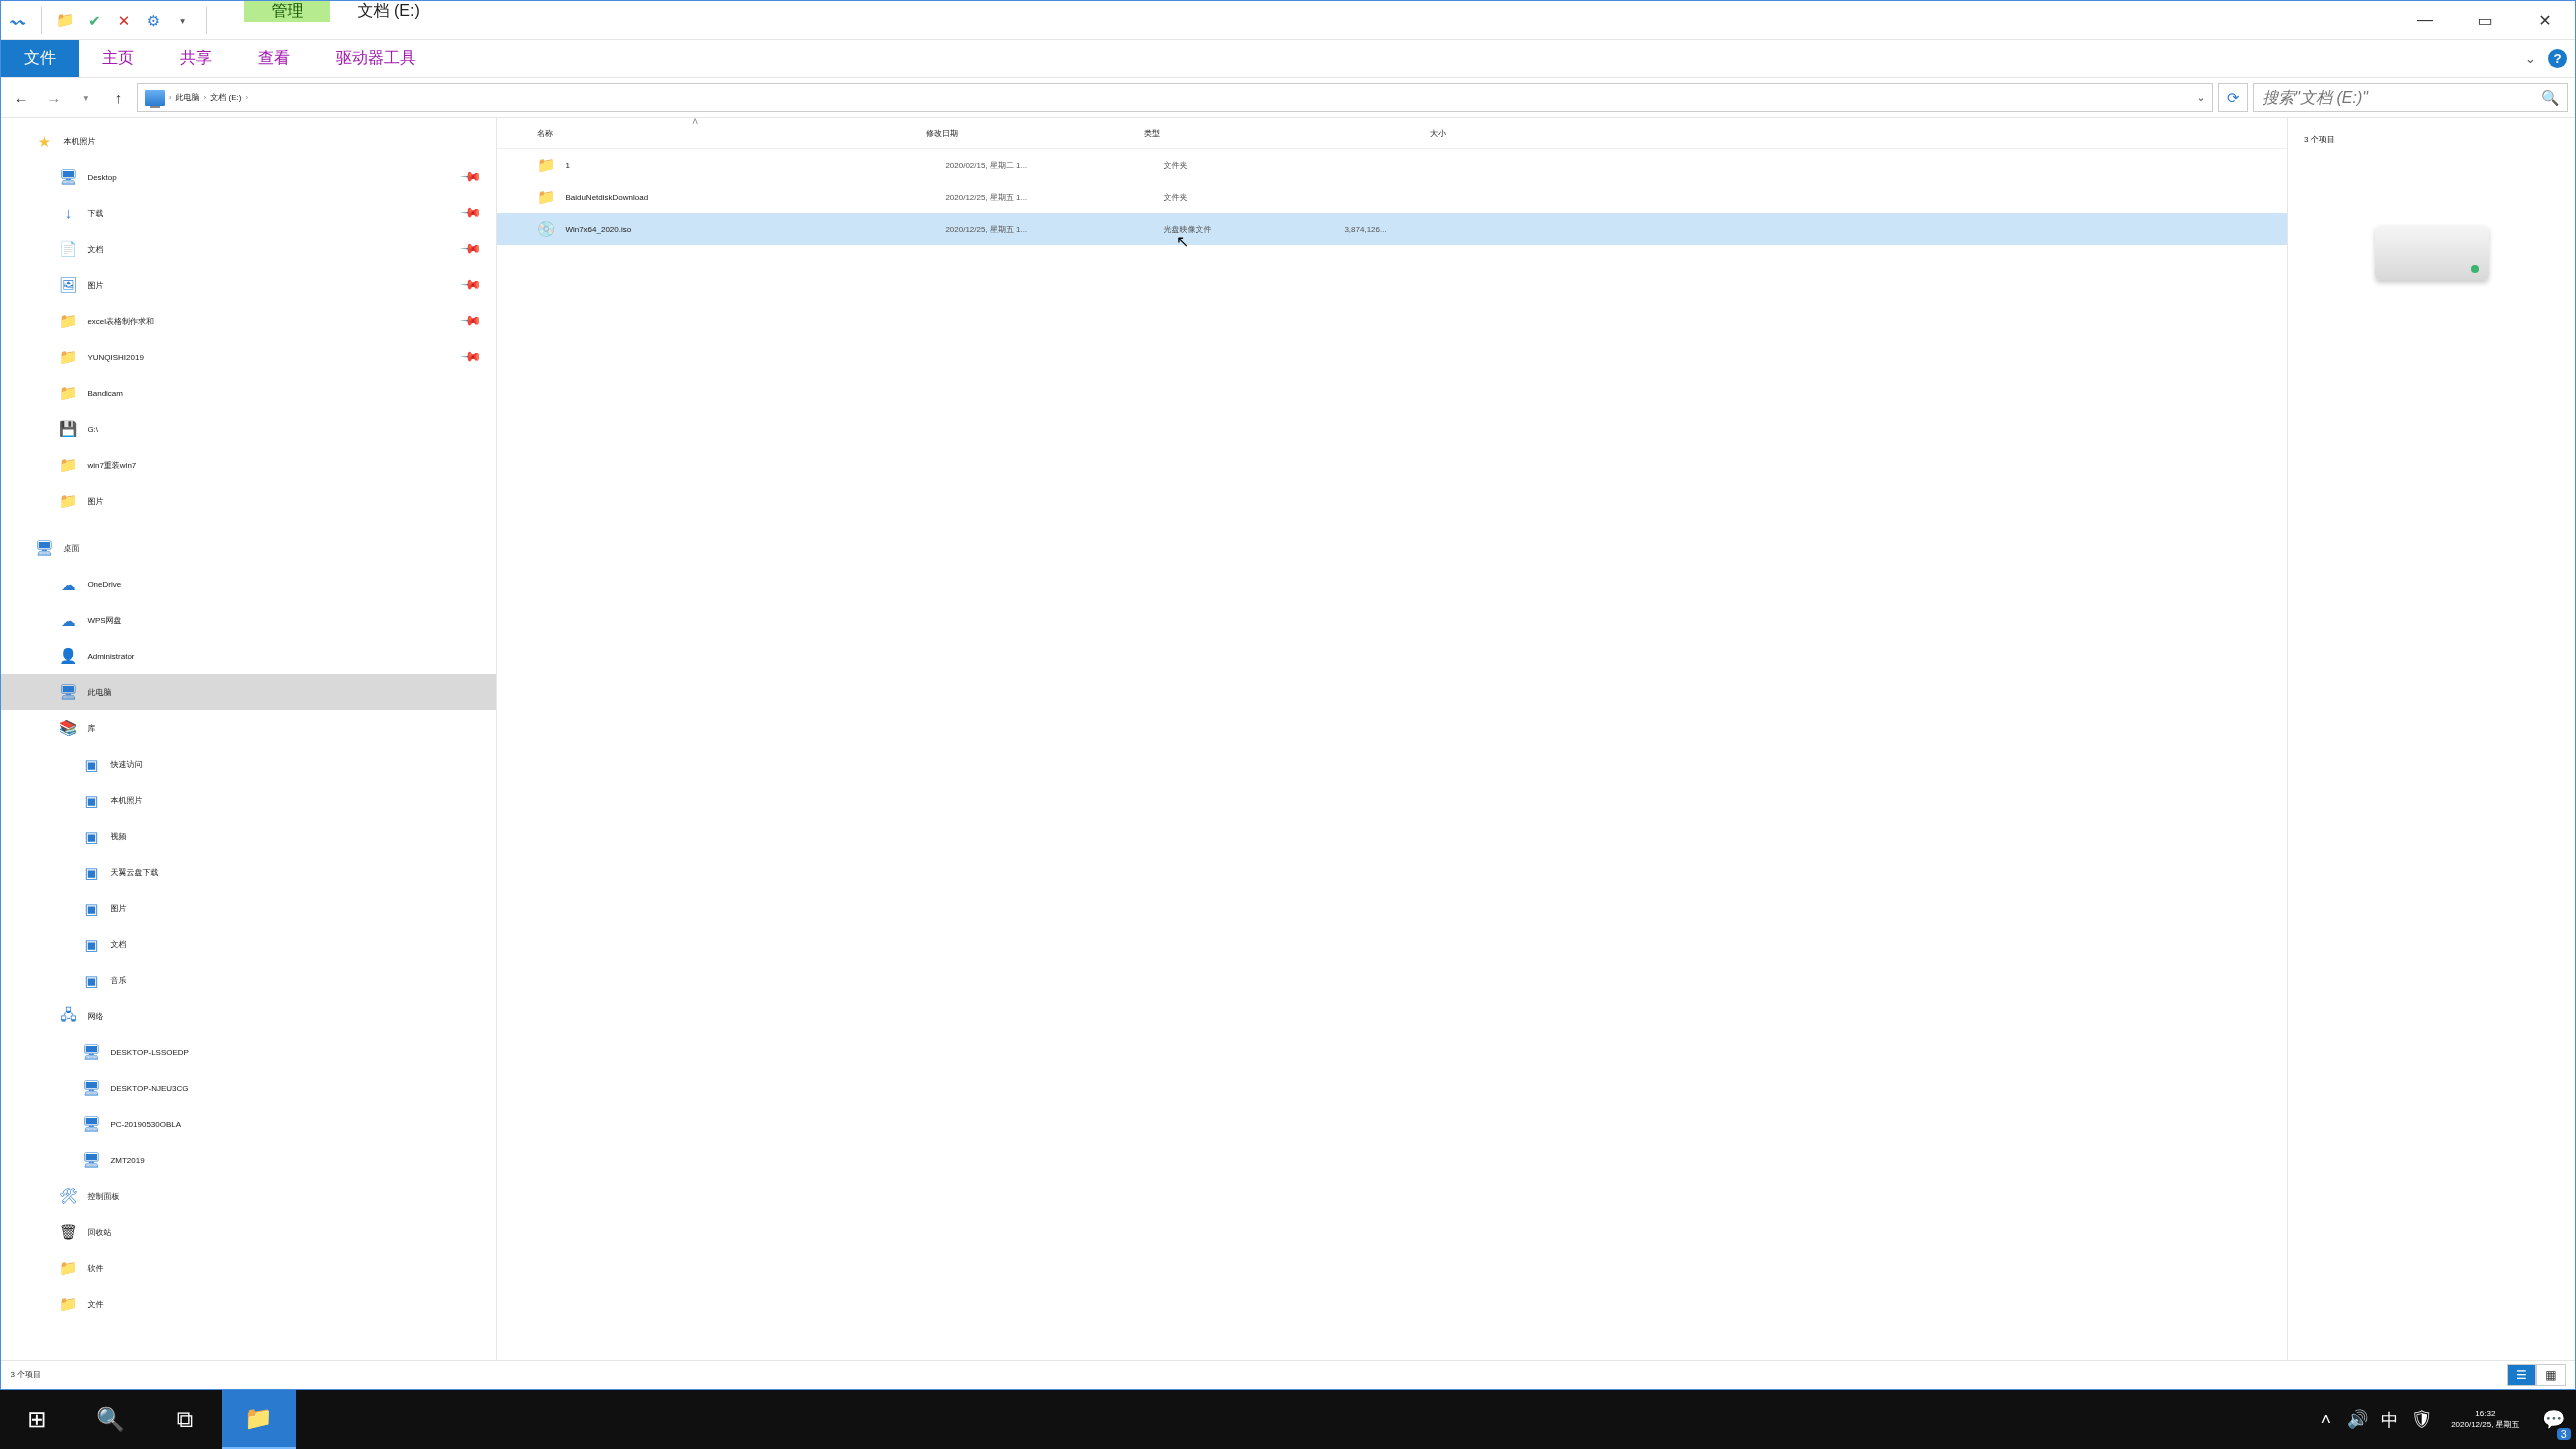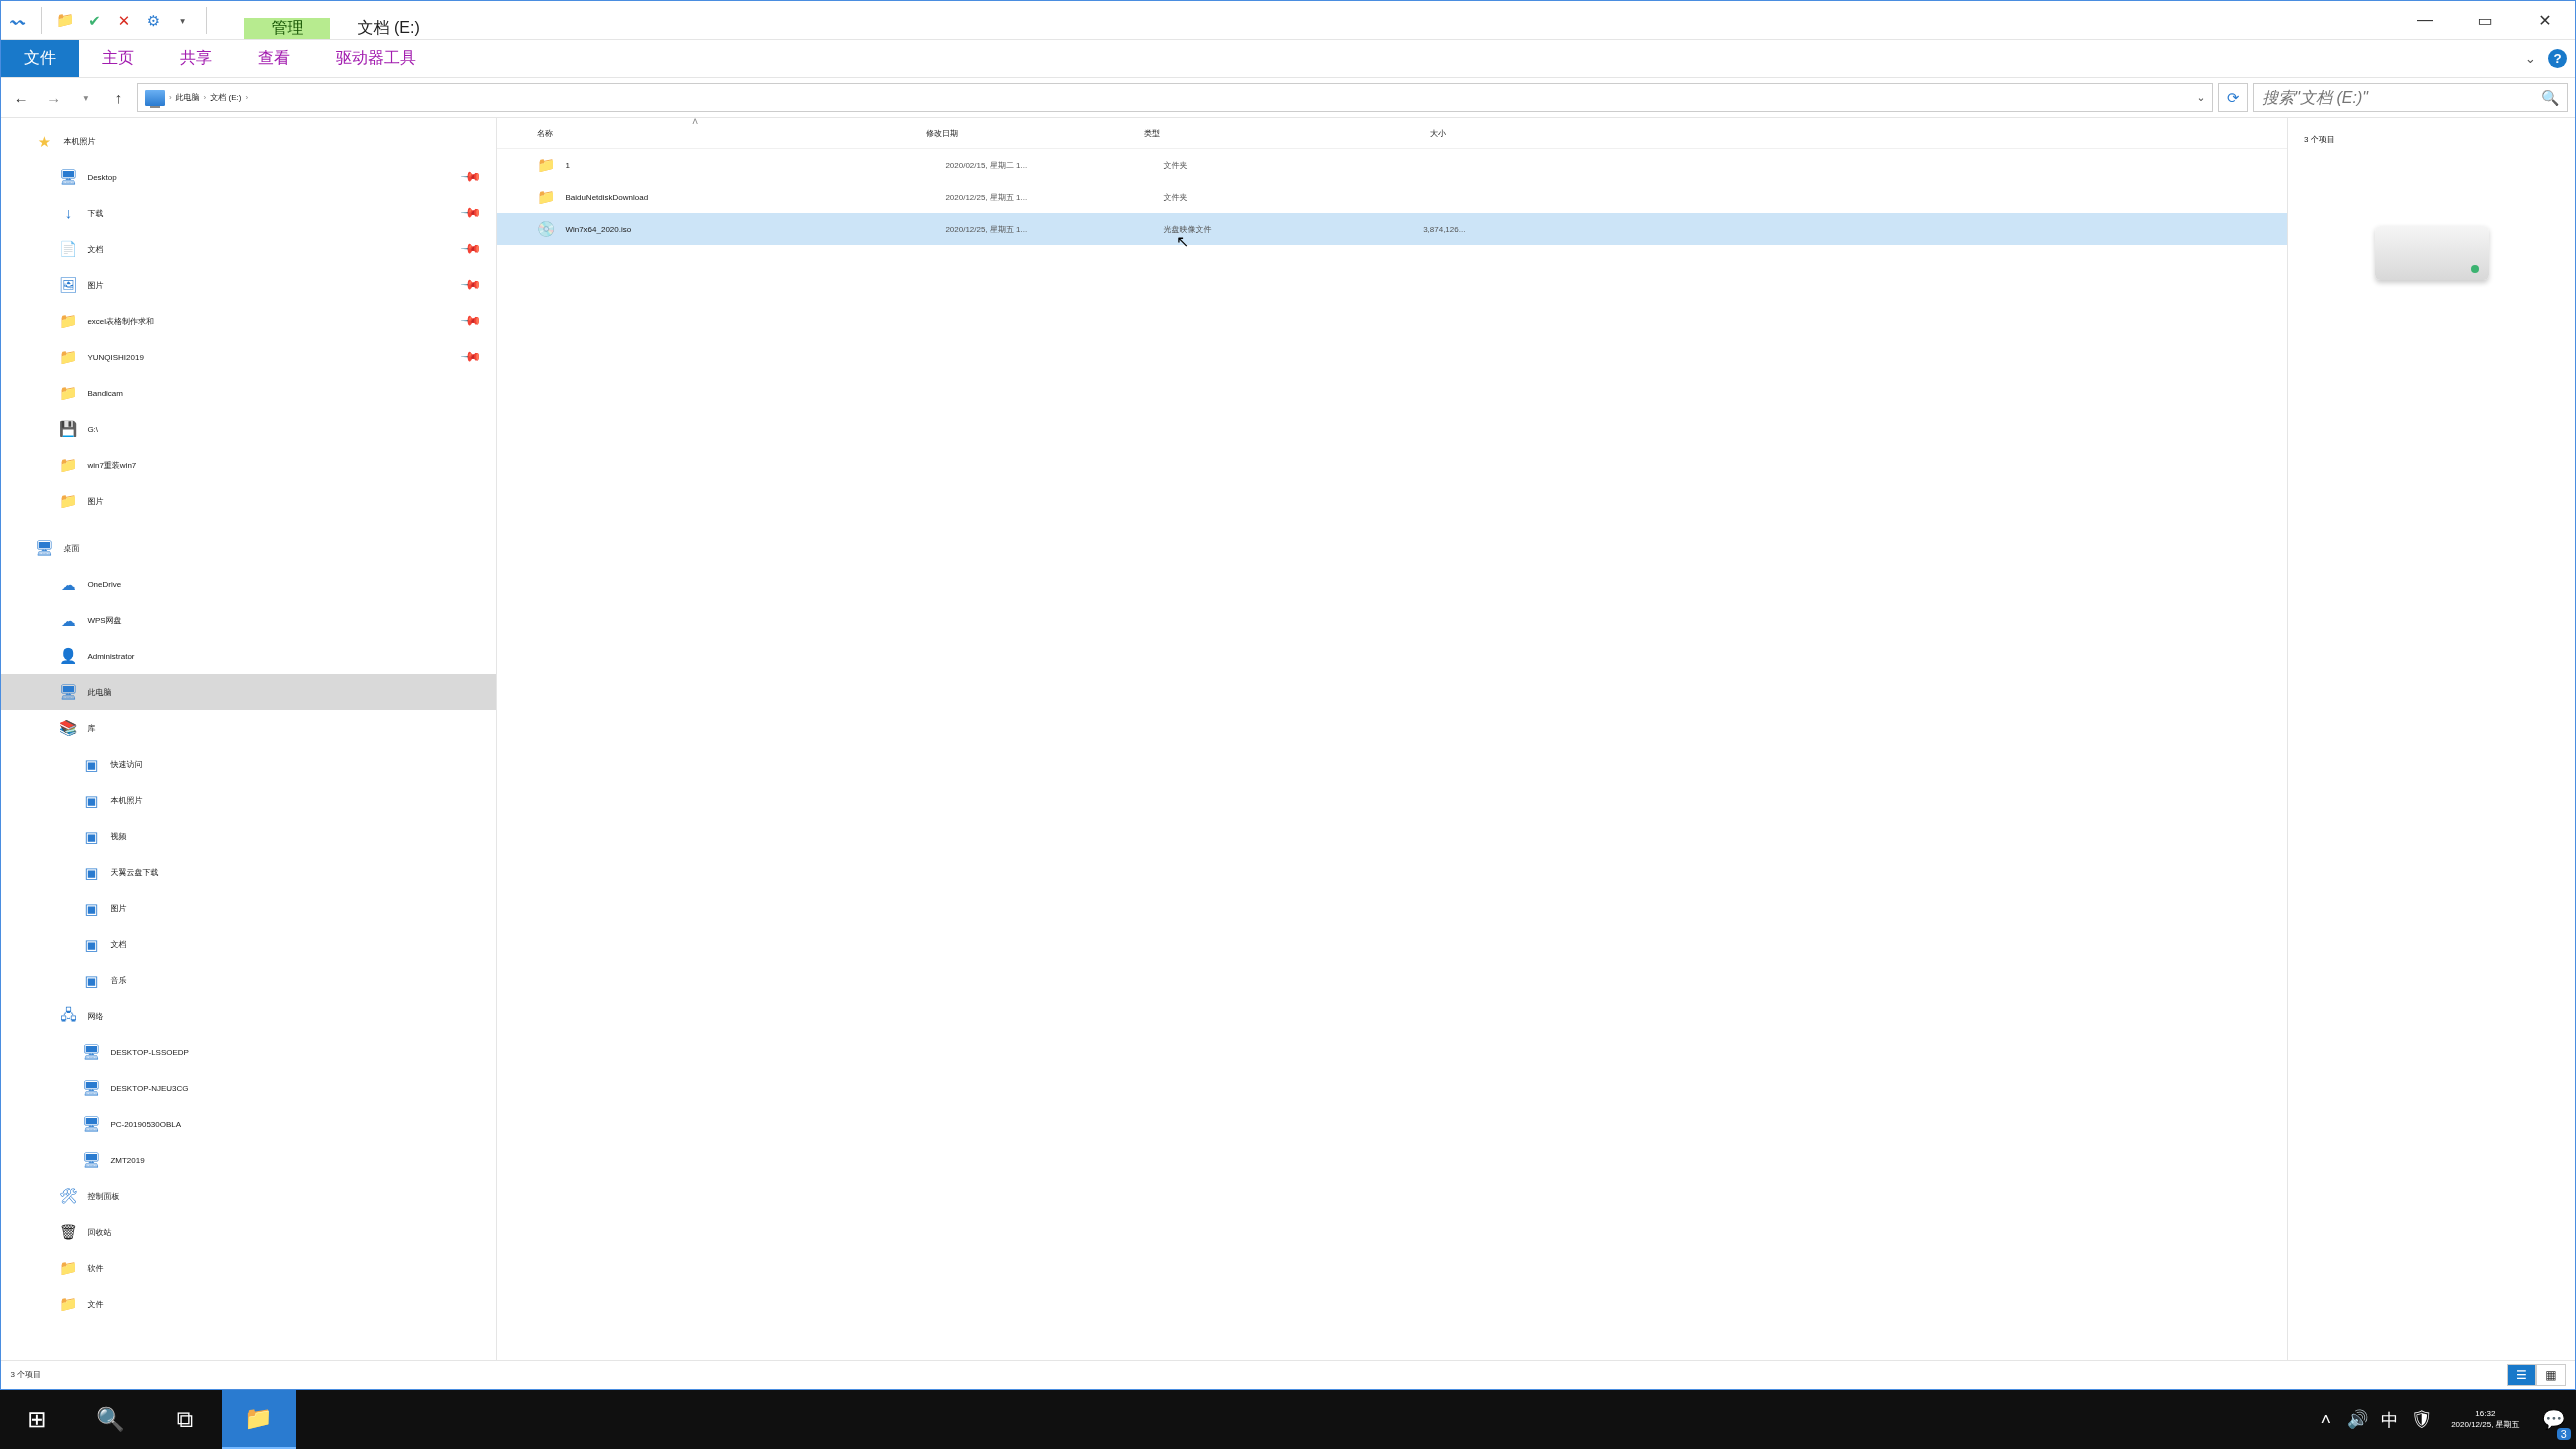--- a/index.html
+++ b/index.html
@@ -2,21 +2,21 @@
 <html><head>
 <meta charset="utf-8">
 <style>
 * { margin:0; padding:0; box-sizing:border-box; font-family:"Microsoft YaHei","Segoe UI",sans-serif; font-size:8px; user-select:none; }
 html,body { width:2576px; height:1449px; background:#fff; overflow:hidden; }
 .window { width:2576px; height:1390px; background:#fff; display:flex; flex-direction:column; border:0.7px solid #4a8de0; }
 .titlebar { height:39px; background:#fff; display:flex; align-items:center; border-bottom:0.7px solid #e5e5e5; }
 .qat { display:flex; align-items:center; gap:9.4px; padding:0 6.7px; }
 .qat-icon { width:20px; height:20px; display:flex; align-items:center; justify-content:center; font-size:14.8px; }
 .qat-sep { width:0.7px; height:27px; background:#d0d0d0; margin:0 4px; }
-.title-tabs { display:flex; align-items:flex-end; margin-left:27px; height:100%; }
+.title-tabs { display:flex; align-items:flex-start; margin-left:27px; height:100%; }
 .ttab { padding:0 27px; display:flex; align-items:center; font-size:16px; }
 .ttab.manage { background:#b7eb8f; color:#135200; }
 .ttab.path { color:#202020; }
 .win-controls { margin-left:auto; display:flex; }
 .win-btn { width:60px; height:39px; display:flex; align-items:center; justify-content:center; font-size:16px; color:#333; }
 .ribbon { height:38px; display:flex; align-items:stretch; border-bottom:0.7px solid #e5e5e5; }
 .rtab { padding:0 23px; display:flex; align-items:center; font-size:16px; color:#a21caf; }
 .rtab.file { background:#1979ca; color:#fff; }
 .ribbon-right { margin-left:auto; display:flex; align-items:center; padding-right:8px; gap:12px; }
 .circle-icon { width:19px; height:19px; border-radius:50%; display:flex; align-items:center; justify-content:center; color:#fff; font-size:13.4px; font-weight:bold; }
@@ -49,21 +49,21 @@
 .col.date { width:218px; }
 .col.type { width:181px; }
 .col.size { width:121px; justify-content:flex-end; }
 .sort-arrow { position:absolute; left:195px; top:-2.7px; font-size:10.7px; color:#888; }
 .row { height:32px; display:flex; align-items:center; padding-left:40px; font-size:16px; color:#202020; }
 .row.sel { background:#cce4f7; }
 .row .icon { margin-right:9.4px; }
 .row .c-name { width:380px; }
 .row .c-date { width:218px; color:#555; }
 .row .c-type { width:181px; color:#555; }
-.row .c-size { width:121px; text-align:right; color:#555; }
+.row .c-size { width:121px; color:#555; }
 .cursor { position:absolute; font-size:16px; color:#000; pointer-events:none; }
 .preview { width:288px; border-left:0.7px solid #e5e5e5; padding:16px; display:flex; flex-direction:column; align-items:center; font-size:17.4px; color:#202020; }
 .preview .count { align-self:flex-start; margin-bottom:81px; }
 .drive-icon { width:114px; height:54px; background:linear-gradient(#f5f5f5,#d8d8d8); border-radius:5.4px; position:relative; box-shadow:0 2.7px 5.4px rgba(0,0,0,.2); }
 .drive-icon::after { content:""; position:absolute; bottom:6.7px; right:9.4px; width:8px; height:8px; border-radius:50%; background:#3cb371; }
 .statusbar { height:29.5px; border-top:0.7px solid #e5e5e5; display:flex; align-items:center; padding:0 9.4px; font-size:14.8px; color:#333; }
 .view-toggle { margin-left:auto; display:flex; }
 .vt { width:29.5px; height:21.5px; border:0.7px solid #ccc; display:flex; align-items:center; justify-content:center; font-size:12px; }
 .vt.active { background:#1979ca; color:#fff; }
 .taskbar { position:fixed; bottom:0; left:0; width:2576px; height:59px; background:#101010; display:flex; align-items:center; }

